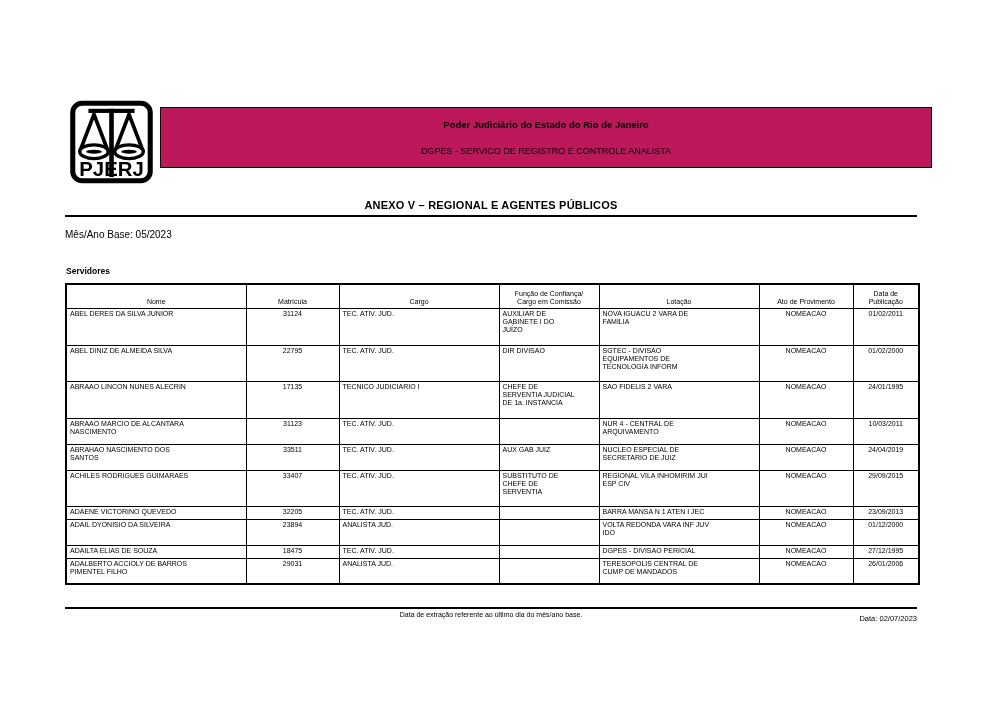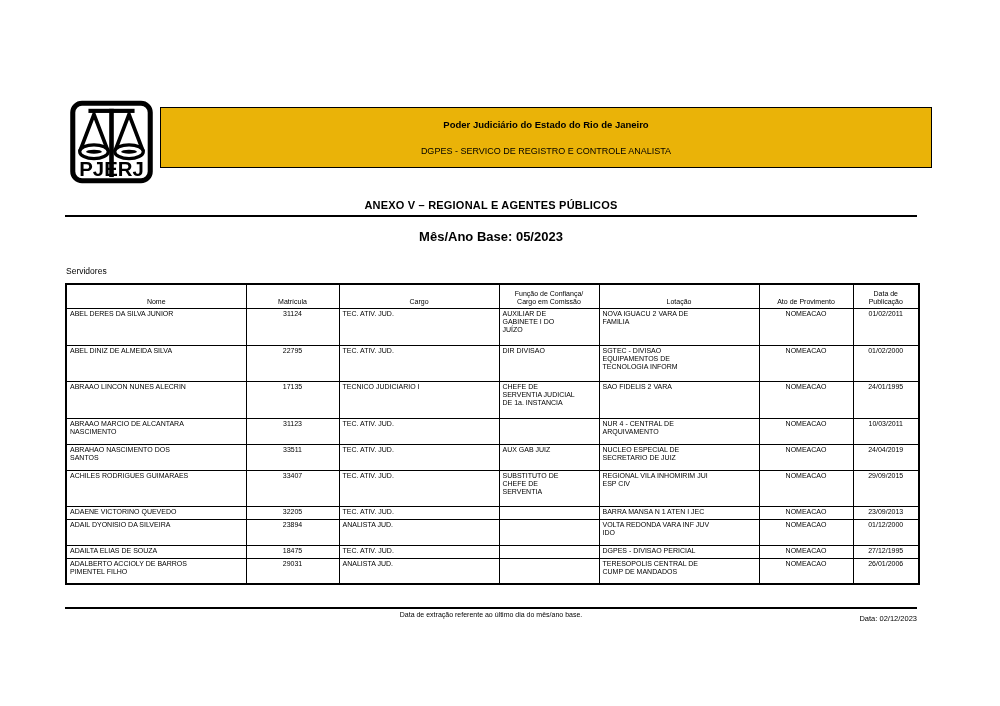--- a/index.html
+++ b/index.html
@@ -6,31 +6,31 @@
   .page{
     position:relative;width:1000px;height:706px;background:#fff;
     font-family:"Liberation Sans",sans-serif;color:#000;overflow:hidden;
   }
   
   .logo{position:absolute;left:70px;top:100px;width:83px;height:84px;border-radius:16px;}
   .logo svg{width:100%;height:100%;display:block;}
   
   .header-box{
     position:absolute;left:160px;top:107px;width:772px;height:61px;
-    border:1px solid #000;box-sizing:border-box;text-align:center;background:#eab308;
+    border:1px solid #000;box-sizing:border-box;text-align:center;background:#be185d;
   }
   .header-org{margin-top:11px;font-size:9.5px;font-weight:bold;}
   .header-dept{margin-top:16px;font-size:9px;}
   
   .doc-title{position:absolute;left:65px;top:199px;width:852px;text-align:center;
     font-size:11px;font-weight:bold;letter-spacing:.2px;}
   .title-rule{position:absolute;left:65px;top:215px;width:852px;height:2px;background:#000;}
-  .subtitle{position:absolute;left:65px;top:229px;width:852px;text-align:center;
-    font-size:13px;font-weight:bold;}
-  .section-label{position:absolute;left:66px;top:266px;font-size:8.5px;font-weight:normal;}
+  .subtitle{position:absolute;left:65px;top:229px;width:852px;text-align:left;
+    font-size:10px;font-weight:normal;}
+  .section-label{position:absolute;left:66px;top:266px;font-size:8.5px;font-weight:bold;}
   
   .data-table{
     position:absolute;left:65px;top:283px;width:853px;
     border-collapse:collapse;table-layout:fixed;border:2px solid #000;background:#fff;
   }
   .data-table th,.data-table td{
     border:1px solid #000;font-size:7px;line-height:8.3px;
     overflow:hidden;white-space:pre-line;word-wrap:break-word;
   }
   .data-table th{font-weight:normal;vertical-align:bottom;text-align:center;padding:1px 2px;}
@@ -202,15 +202,15 @@
           <td>TERESOPOLIS CENTRAL DE
 CUMP DE MANDADOS</td>
           <td class="center">NOMEACAO</td>
           <td class="center">26/01/2006</td>
         </tr>
       </tbody>
   </table>
 
   <div class="footer-rule"></div>
   <div class="footer-note">Data de extração referente ao último dia do mês/ano base.</div>
-  <div class="footer-date">Data: 02/12/2023</div>
+  <div class="footer-date">Data: 02/07/2023</div>
 
 </div>
 
 </body></html>

